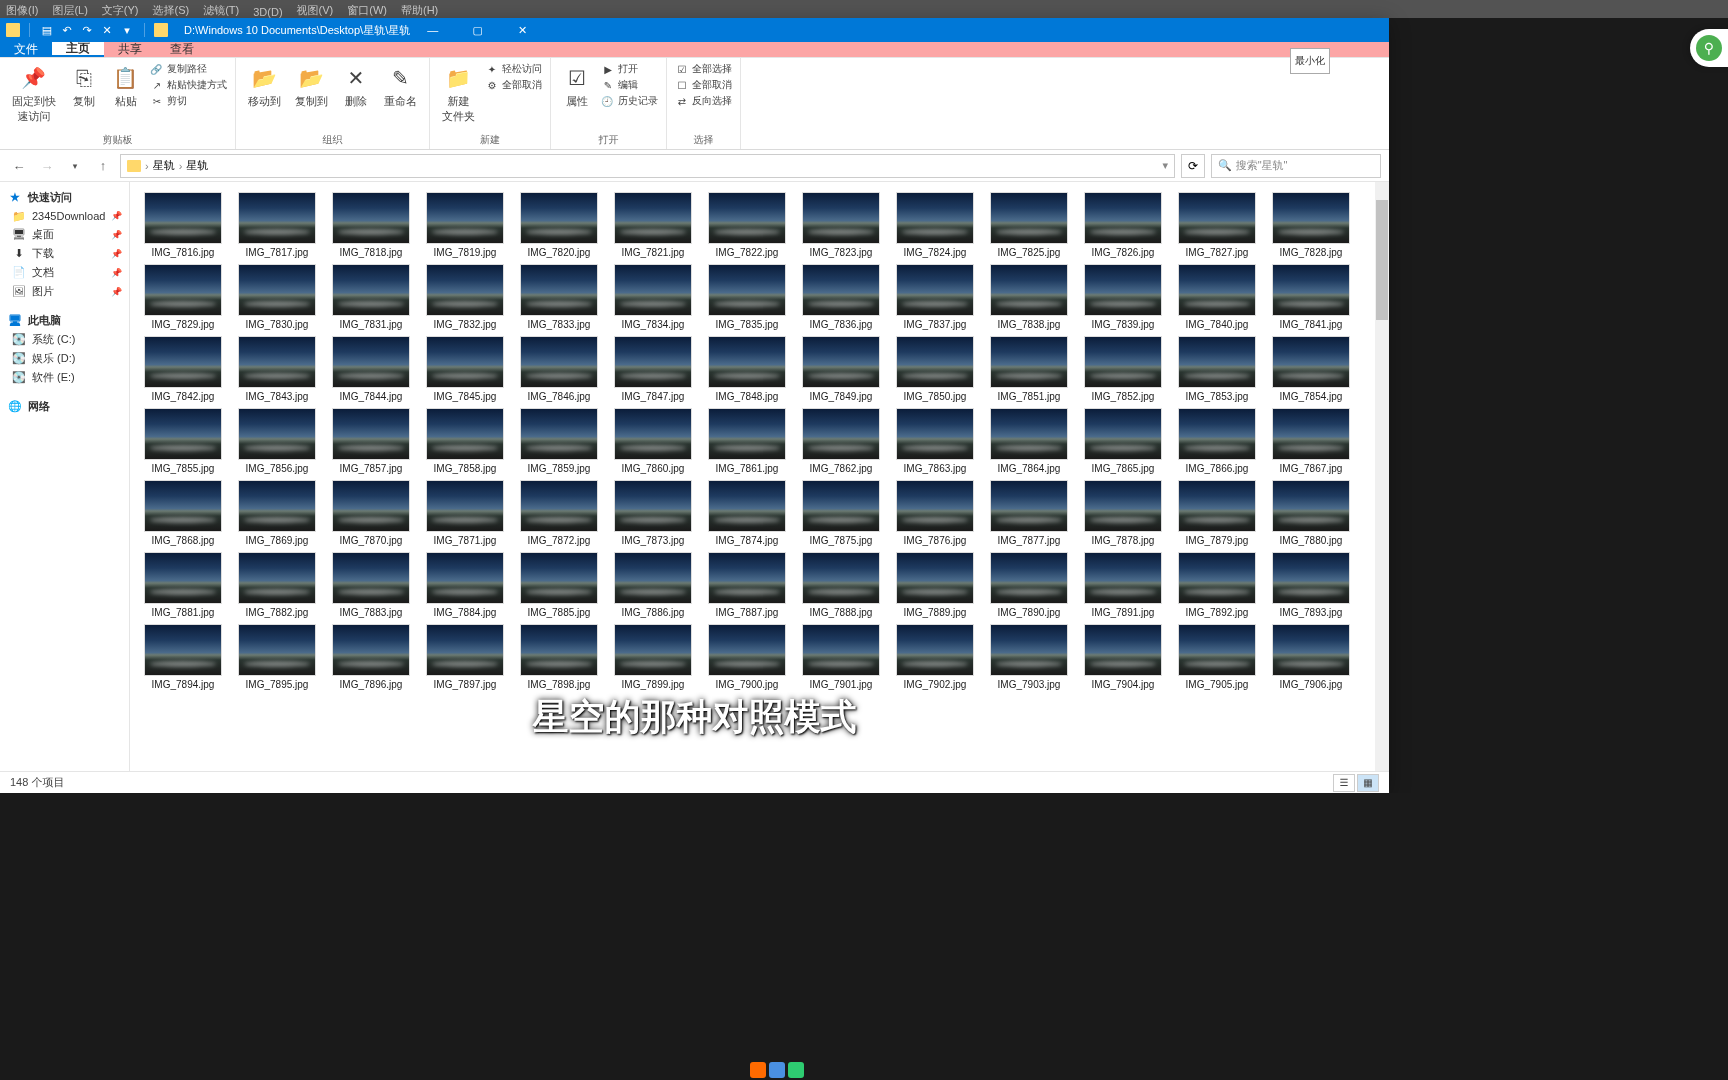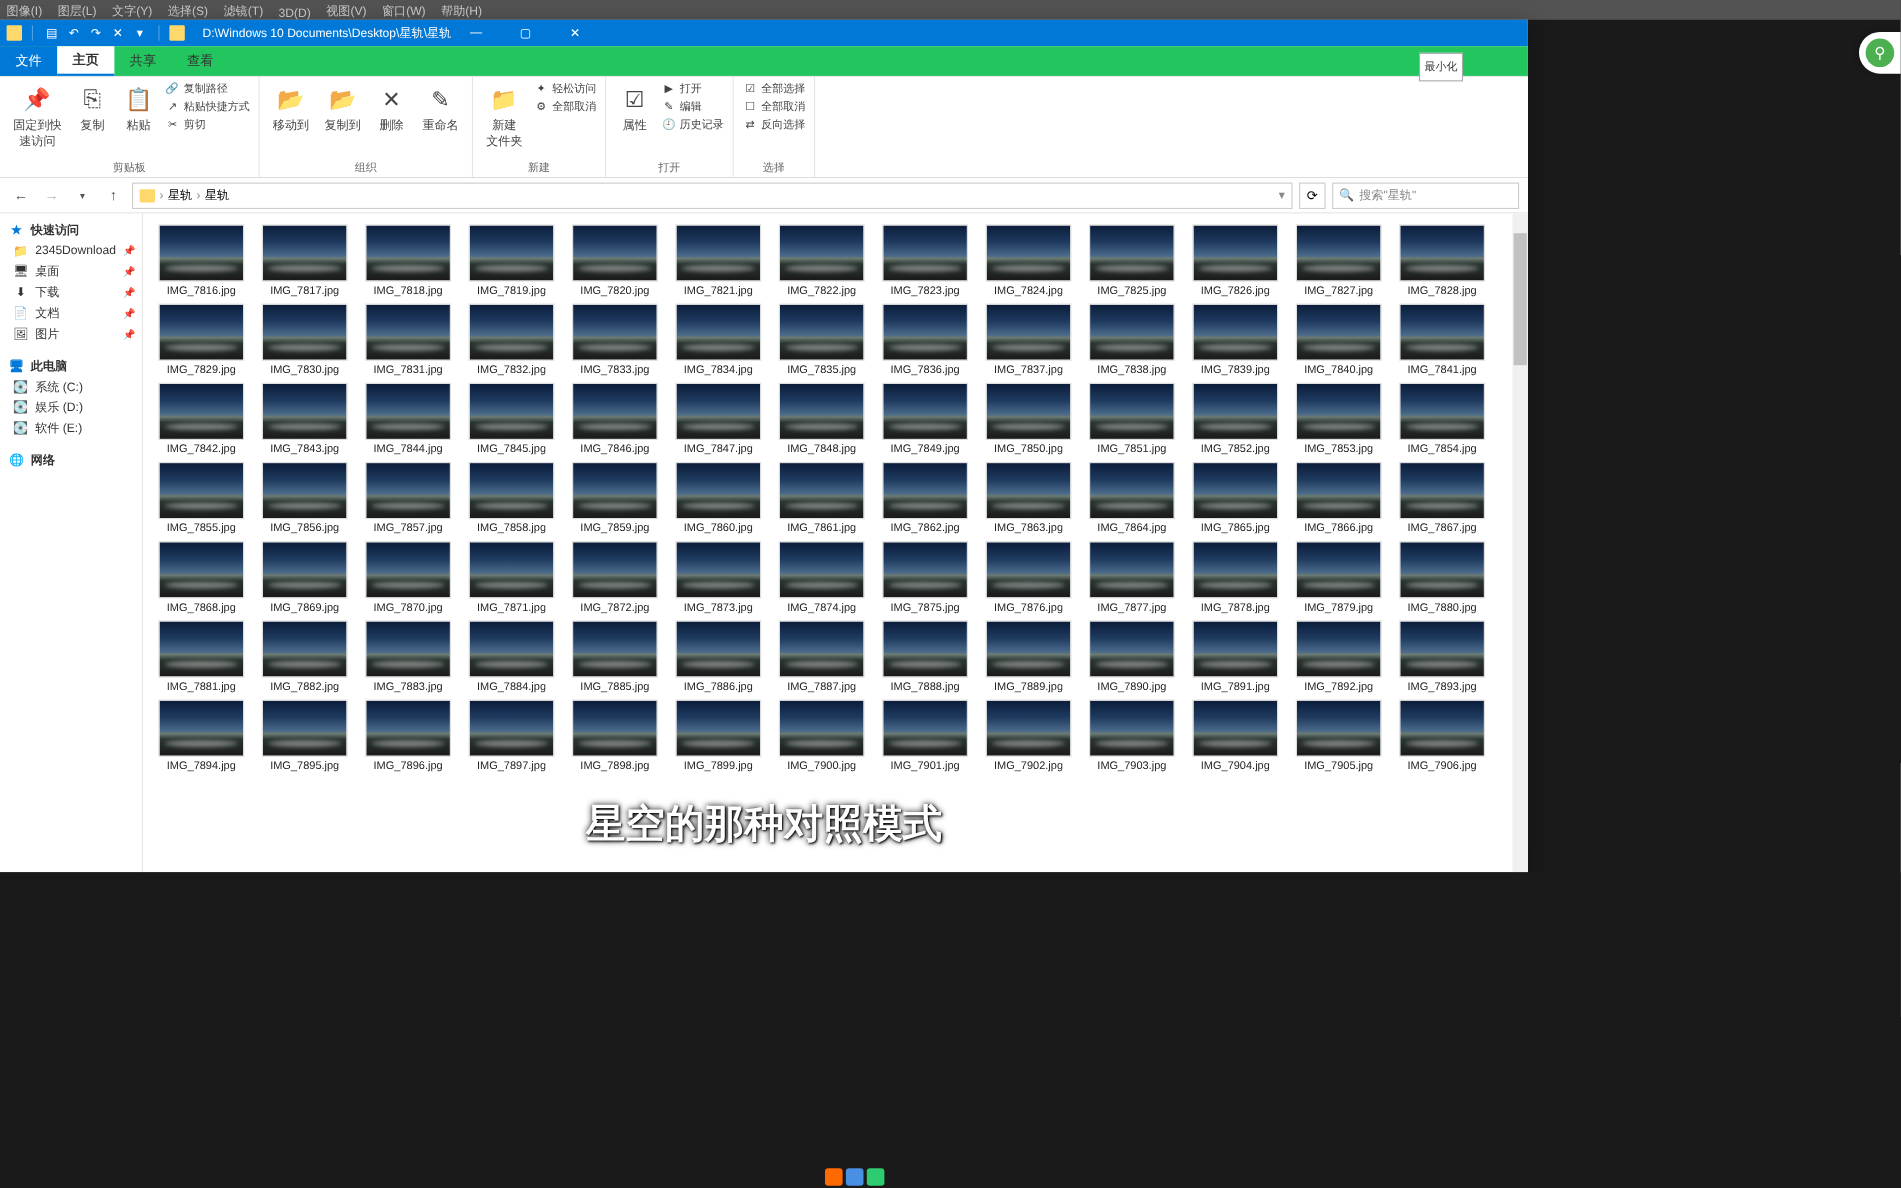--- a/index.html
+++ b/index.html
@@ -9,21 +9,21 @@
 .explorer-window{position:absolute;top:18px;left:0;width:1389px;height:775px;background:#fff;display:flex;flex-direction:column;box-shadow:0 4px 20px rgba(0,0,0,.3);}
 .titlebar{background:#0078d7;height:24px;display:flex;align-items:center;color:#fff;font-size:11px;}
 .titlebar-left{display:flex;align-items:center;gap:6px;padding-left:6px;}
 .tb-icon{width:14px;height:14px;background:#ffd86b;border-radius:1px;}
 .tb-sep{width:1px;height:14px;background:rgba(255,255,255,.3);margin:0 3px;}
 .qat{display:flex;gap:4px;align-items:center;}
 .qat-btn{width:16px;height:16px;color:#fff;font-size:11px;display:flex;align-items:center;justify-content:center;}
 .titlebar-path{margin-left:10px;flex:1;}
 .titlebar-right{display:flex;}
 .tb-ctrl{width:45px;height:24px;display:flex;align-items:center;justify-content:center;color:#fff;font-size:11px;}
-.ribbon-tabs{height:28px;display:flex;align-items:stretch;font-size:12px;background:#22c55e;border-bottom:1px solid #e5e5e5;}
+.ribbon-tabs{height:16px;display:flex;align-items:stretch;font-size:12px;background:#fca5a5;border-bottom:1px solid #e5e5e5;}
 .rtab{padding:0 14px;display:flex;align-items:center;color:#333;}
 .rtab.file{background:#0078d7;color:#fff;}
 .rtab.active{background:#fff;border-bottom:2px solid #0078d7;font-weight:bold;}
 .ribbon{height:92px;background:#fff;border-bottom:1px solid #dadada;display:flex;font-size:11px;color:#444;}
 .rgroup{border-right:1px solid #e5e5e5;padding:4px 8px 2px;display:flex;flex-direction:column;}
 .rgroup-body{flex:1;display:flex;align-items:flex-start;gap:6px;}
 .rgroup-label{text-align:center;font-size:10px;color:#666;padding-top:2px;}
 .big-btn{display:flex;flex-direction:column;align-items:center;gap:2px;padding:2px 4px;}
 .big-icon{width:28px;height:28px;display:flex;align-items:center;justify-content:center;font-size:20px;}
 .sm-list{display:flex;flex-direction:column;gap:2px;font-size:10px;}
@@ -51,21 +51,21 @@
 .thumb-label{font-size:10px;color:#222;white-space:nowrap;text-overflow:ellipsis;overflow:hidden;max-width:88px;text-align:center;}
 .scrollbar-track{position:absolute;right:0;top:0;bottom:0;width:14px;background:#f0f0f0;}
 .scrollbar-thumb{position:absolute;right:1px;top:18px;width:12px;height:120px;background:#c2c2c2;}
 .statusbar{height:22px;border-top:1px solid #e5e5e5;display:flex;align-items:center;padding:0 10px;font-size:11px;color:#444;justify-content:space-between;}
 .view-switch{display:flex;gap:2px;}
 .vs-btn{width:22px;height:18px;border:1px solid #ccc;display:flex;align-items:center;justify-content:center;font-size:10px;}
 .vs-btn.active{background:#cce4f7;}
 .wifi-badge{position:absolute;top:29px;right:0;width:38px;height:38px;background:#fff;border-radius:50% 0 0 50%;display:flex;align-items:center;justify-content:center;box-shadow:-2px 0 6px rgba(0,0,0,.2);}
 .wifi-ico{width:26px;height:26px;border-radius:50%;background:#4caf50;display:flex;align-items:center;justify-content:center;color:#fff;font-size:14px;}
 .min-tag{position:absolute;top:48px;left:1290px;background:#fff;border:1px solid #aaa;padding:5px 4px;font-size:10px;color:#333;}
-.subtitle{position:absolute;top:725px;left:0;width:1389px;text-align:center;font-size:36px;color:#fff;font-weight:bold;text-shadow:0 0 6px #000,1px 1px 2px #000;pointer-events:none;}
+.subtitle{position:absolute;top:693px;left:0;width:1389px;text-align:center;font-size:36px;color:#fff;font-weight:bold;text-shadow:0 0 6px #000,1px 1px 2px #000;pointer-events:none;}
 .bottom-dark{position:absolute;top:793px;left:0;right:0;bottom:0;background:#1a1a1a;}
 .taskbar-hint{position:absolute;bottom:2px;left:750px;display:flex;gap:3px;align-items:center;}
 .tb-hint-ico{width:16px;height:16px;border-radius:3px;}
 </style>
 </head>
 <body>
 
 <div class="ps-menubar" id="psmenu">
     <span>图像(I)</span>
     <span>图层(L)</span>
@@ -675,20 +675,27 @@
             <div class="thumb-img"></div>
             <div class="thumb-label">IMG_7906.jpg</div>
           </div>
         </div>
       <div class="scrollbar-track">
           <div class="scrollbar-thumb"></div>
         </div>
     </div>
   </div>
 
+  <div class="statusbar">
+    <span>148 个项目</span>
+    <div class="view-switch">
+      <div class="vs-btn">☰</div>
+      <div class="vs-btn active">▦</div>
+    </div>
+  </div>
 </div>
 
 <div class="min-tag">最小化</div>
 
 <div class="wifi-badge">
   <div class="wifi-ico">⚲</div>
 </div>
 
 <div class="subtitle">星空的那种对照模式</div>
 

